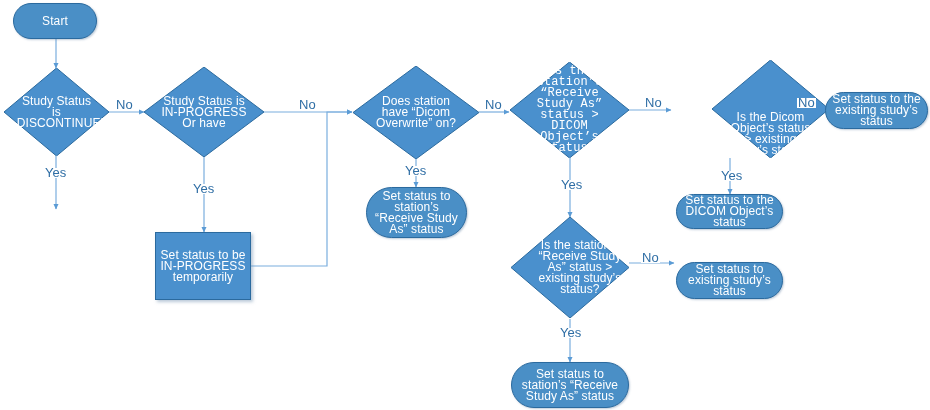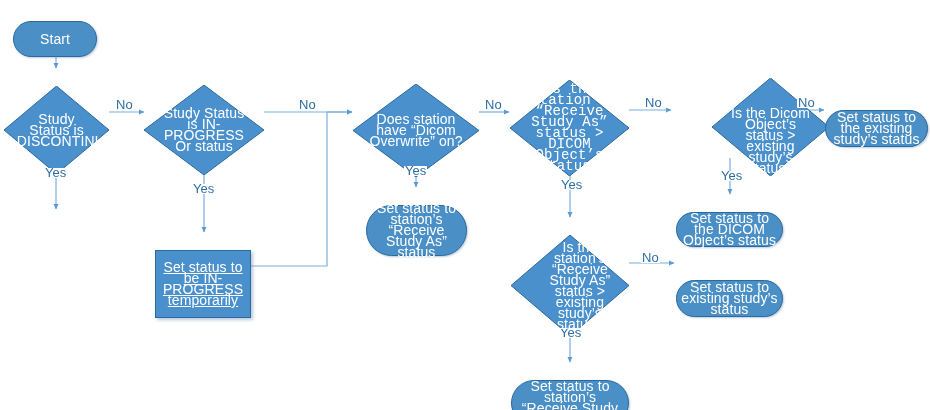--- a/index.html
+++ b/index.html
@@ -27,37 +27,35 @@
     pointer-events: none;
   }
   .node {
     position: absolute;
     box-sizing: border-box;
     display: flex;
     align-items: center;
     justify-content: center;
     text-align: center;
     color: #ffffff;
-    font-size: 14px;
+    font-size: 12px;
     line-height: 11px;
     letter-spacing: 0.1px;
     padding: 2px 4px;
-    margin-top: 18px;
   }
   .terminator {
     background: #4a8fc6;
     border: 1px solid #2b6a9e;
     border-radius: 999px;
     box-shadow: 1px 1px 2px rgba(110,140,170,0.45);
   }
   .process {
     background: #4a90cd;
     border: 1px solid #2b6a9e;
     box-shadow: 2px 2px 3px rgba(120,150,180,0.5);
-    text-decoration: underline;
   }
   .decision {
     background: transparent;
     border: none;
     box-shadow: none;
   }
   .decision .dshape {
     position: absolute;
     left: 0; top: 0;
     width: 100%; height: 100%;
@@ -130,21 +128,21 @@
       <polygon points="52.5,0 105,44 52.5,88 0,44" fill="#4a90cd" stroke="#2b6a9e" stroke-width="1"></polygon>
     </svg>
     <span class="dtext">Study Status is DISCONTINUED</span>
   </div>
 
 
   <div class="node decision" style="left:144px; top:67px; width:120px; height:90px;">
     <svg class="dshape" viewBox="0 0 120 90" preserveAspectRatio="none">
       <polygon points="60,0 120,45 60,90 0,45" fill="#4a90cd" stroke="#2b6a9e" stroke-width="1"></polygon>
     </svg>
-    <span class="dtext">Study Status is IN-PROGRESS Or status</span>
+    <span class="dtext">Study Status is IN-PROGRESS Or have</span>
   </div>
 
   <div class="node process" style="left:155px; top:232px; width:96px; height:68px;">
     <span>Set status to be IN-PROGRESS temporarily</span>
   </div>
 
   <div class="node decision" style="left:353px; top:66px; width:126px; height:93px;">
     <svg class="dshape" viewBox="0 0 126 93" preserveAspectRatio="none">
       <polygon points="63,0 126,46.5 63,93 0,46.5" fill="#4a90cd" stroke="#2b6a9e" stroke-width="1"></polygon>
     </svg>

